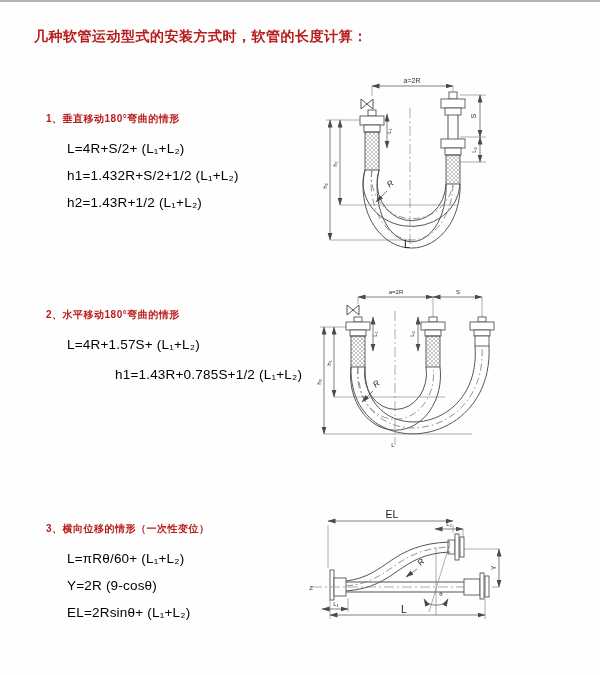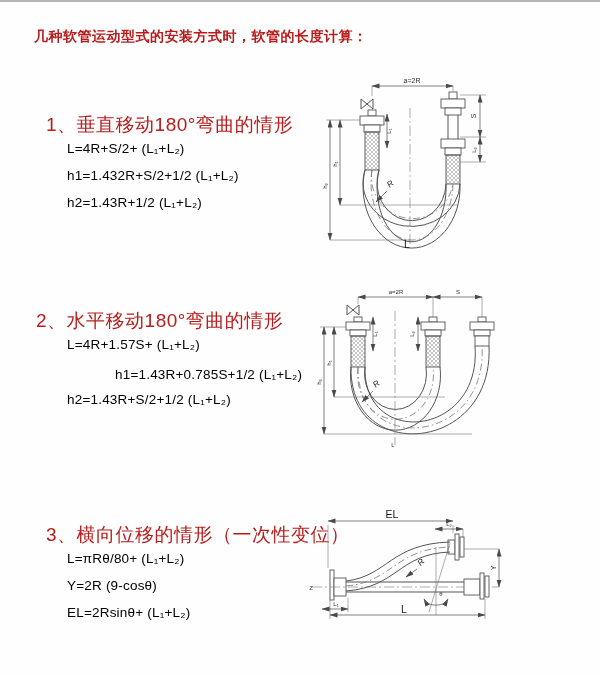--- a/index.html
+++ b/index.html
@@ -1,21 +1,21 @@
 <!DOCTYPE html>
 <html><head>
 <meta charset="utf-8">
 <style>
   html,body{margin:0;padding:0;background:#fff;}
   .page{position:relative;width:600px;height:675px;background:#fefefe;overflow:hidden;
         border-top:2px solid #b5b5b5;border-bottom:2px solid #9a9a9a;
         font-family:"Liberation Sans","DejaVu Sans",sans-serif;}
   .t{position:absolute;white-space:nowrap;color:#b91c1c;}
   .title{font-size:14px;font-weight:bold;letter-spacing:.5px;}
-  .heading{font-size:19px;font-weight:normal;letter-spacing:.5px;}
+  .heading{font-size:10px;font-weight:bold;letter-spacing:.5px;}
   .formula{font-size:13.5px;font-weight:normal;color:#000000;letter-spacing:.2px;}
   svg.diag{position:absolute;}
   .dln{stroke:#4a4a4a;stroke-width:.7;fill:none;}
   .ref{stroke:#6a6a6a;stroke-width:.55;fill:none;}
   .pln{stroke:#555;stroke-width:1;fill:none;}
   .fit{stroke:#555;stroke-width:.9;fill:#fff;}
   .cl{stroke:#8a8a8a;stroke-width:.7;fill:none;stroke-dasharray:10 3 2 3;}
   .hd{stroke:#777;stroke-width:.8;fill:none;stroke-dasharray:7 3 1.5 3;}
   .dtx{font-family:"Liberation Sans",sans-serif;font-size:7px;fill:#2e2e2e;}
   .dtx2{font-family:"Liberation Sans",sans-serif;font-size:6px;fill:#2e2e2e;}
@@ -27,27 +27,26 @@
 
 <div class="page">
 
   <div class="t title" style="left:34px;top:26px;">几种软管运动型式的安装方式时，软管的长度计算：</div>
 
   <div class="t heading" style="left:46px;top:110px;">1、垂直移动180°弯曲的情形</div>
   <div class="t formula" style="left:67px;top:139px;">L=4R+S/2+ (L₁+L₂)</div>
   <div class="t formula" style="left:67px;top:166px;">h1=1.432R+S/2+1/2 (L₁+L₂)</div>
   <div class="t formula" style="left:67px;top:193px;">h2=1.43R+1/2 (L₁+L₂)</div>
 
-  <div class="t heading" style="left:36px;top:306px;">2、水平移动180°弯曲的情形</div>
+  <div class="t heading" style="left:46px;top:306px;">2、水平移动180°弯曲的情形</div>
   <div class="t formula" style="left:67px;top:335px;">L=4R+1.57S+ (L₁+L₂)</div>
   <div class="t formula" style="left:67px;top:365px;margin-left:48px;">h1=1.43R+0.785S+1/2 (L₁+L₂)</div>
-  <div class="t formula" style="left:67px;top:390px;">h2=1.43R+S/2+1/2 (L₁+L₂)</div>
 
   <div class="t heading" style="left:46px;top:520px;">3、横向位移的情形（一次性变位）</div>
-  <div class="t formula" style="left:67px;top:549px;">L=πRθ/80+ (L₁+L₂)</div>
+  <div class="t formula" style="left:67px;top:549px;">L=πRθ/60+ (L₁+L₂)</div>
   <div class="t formula" style="left:67px;top:576px;">Y=2R (9-cosθ)</div>
   <div class="t formula" style="left:67px;top:603px;">EL=2Rsinθ+ (L₁+L₂)</div>
 
   <svg class="diag" style="left:310px;top:72px;" width="290" height="185" viewBox="0 0 290 185">
     <defs>
       <marker id="ar1" orient="auto-start-reverse" markerWidth="9" markerHeight="7" refX="7.5" refY="2.5" markerUnits="userSpaceOnUse">
         <path d="M0,0 L8,2.5 L0,5 Z" fill="#4a4a4a"></path>
       </marker>
       <pattern id="br1" width="4" height="4" patternUnits="userSpaceOnUse">
         <path d="M0,4 L4,0 M0,0 L4,4" stroke="#8d8d8d" stroke-width="0.5" fill="none"></path>

